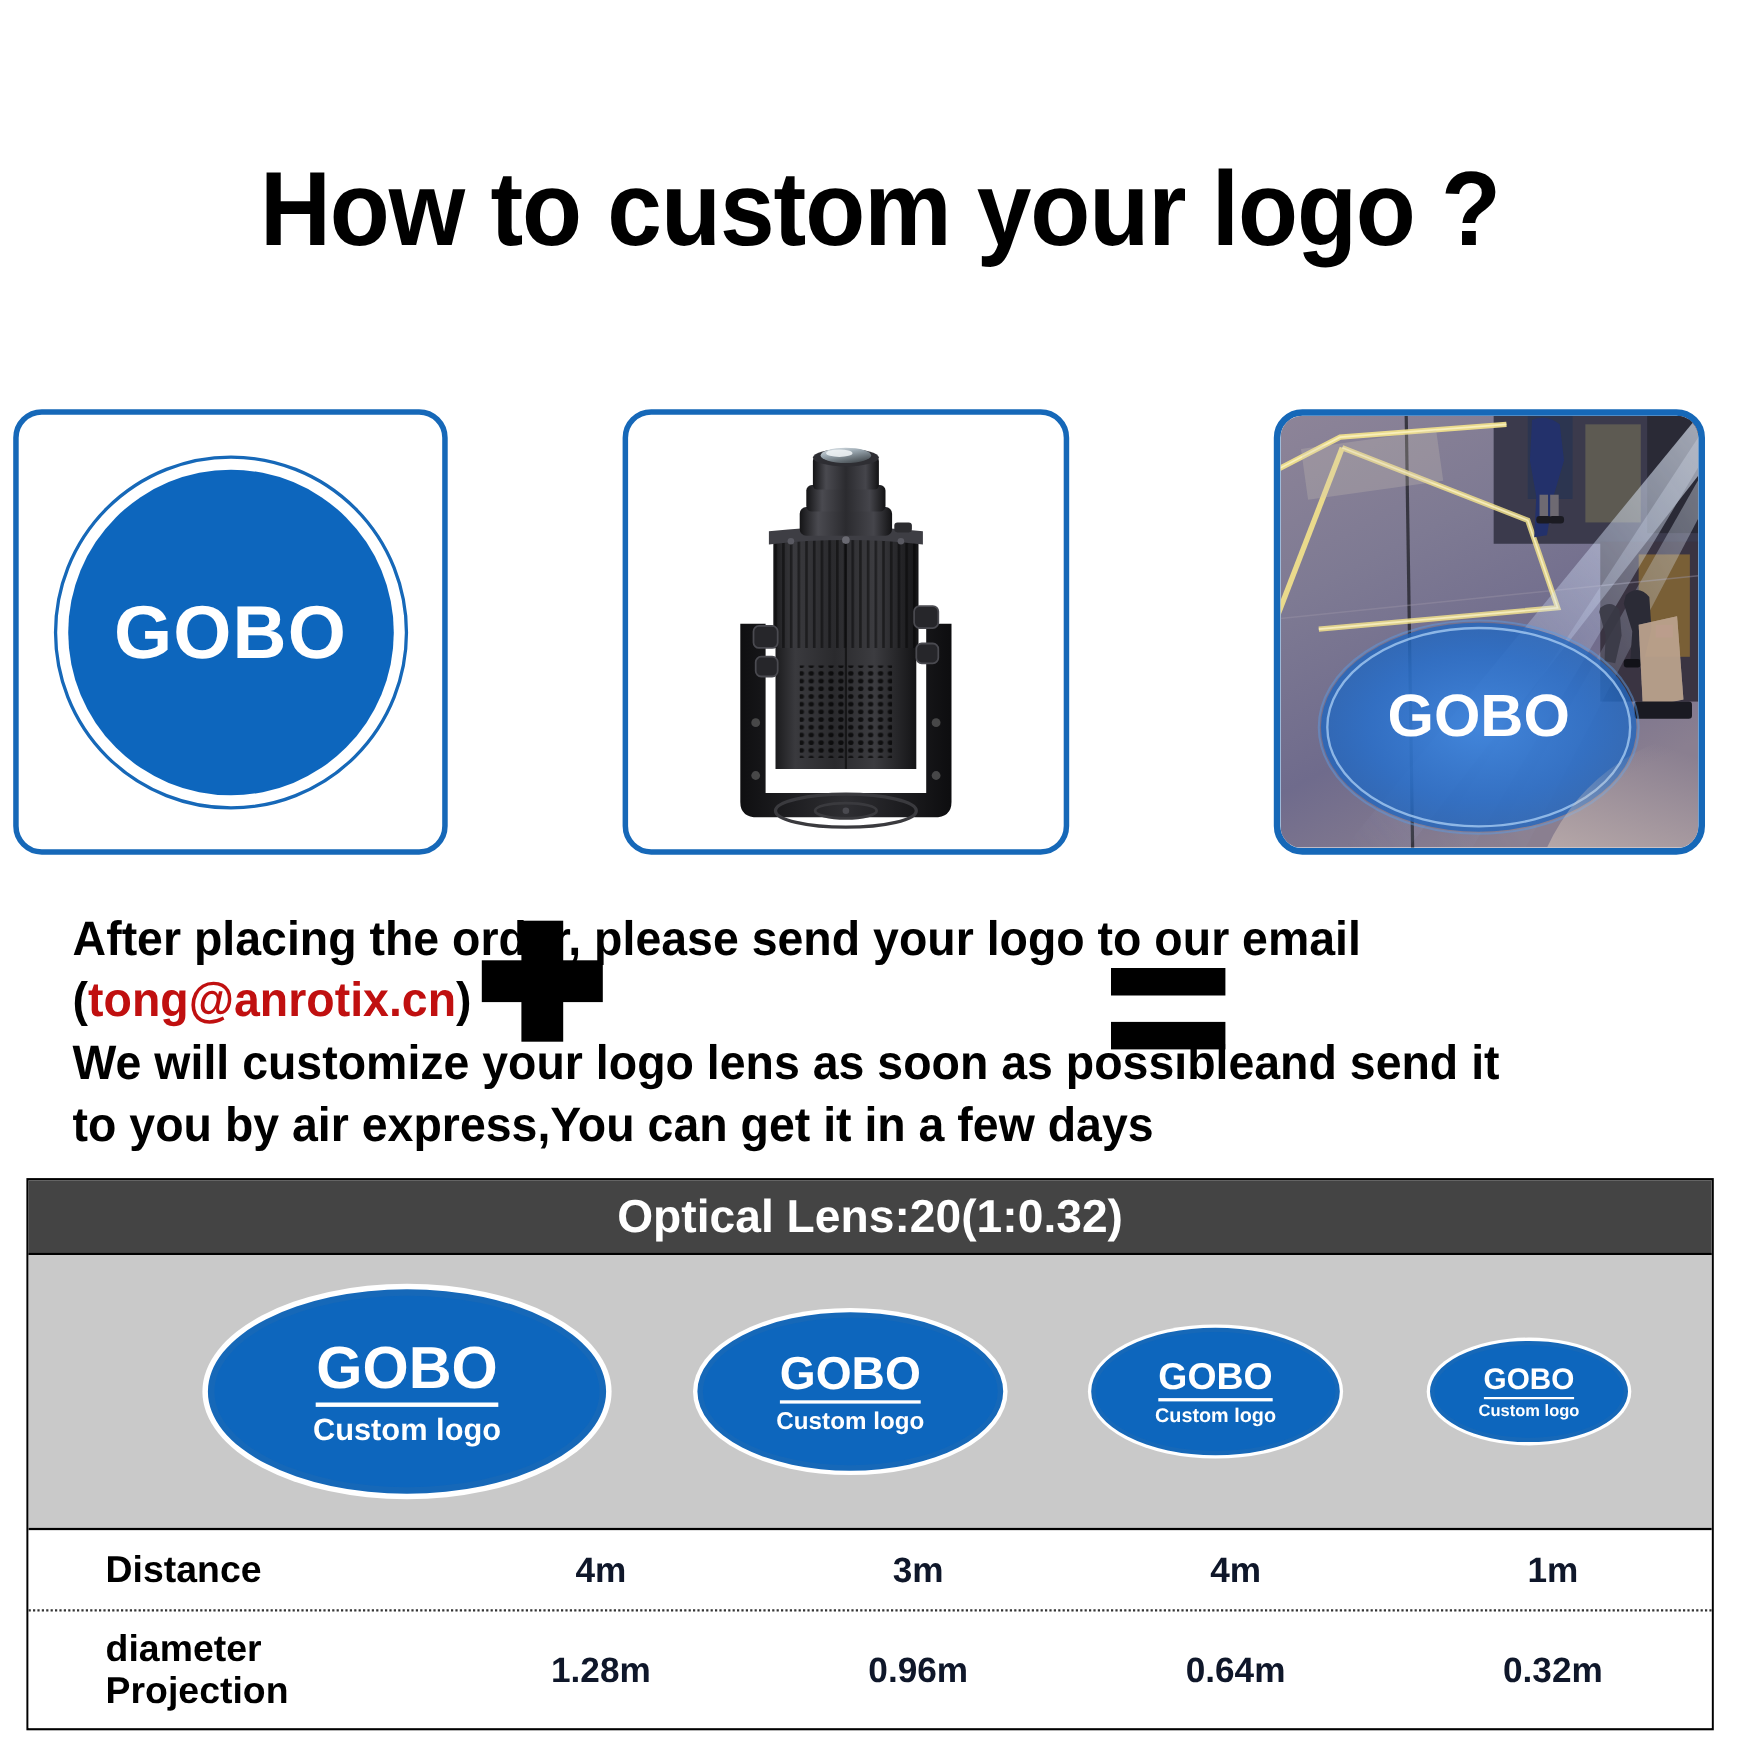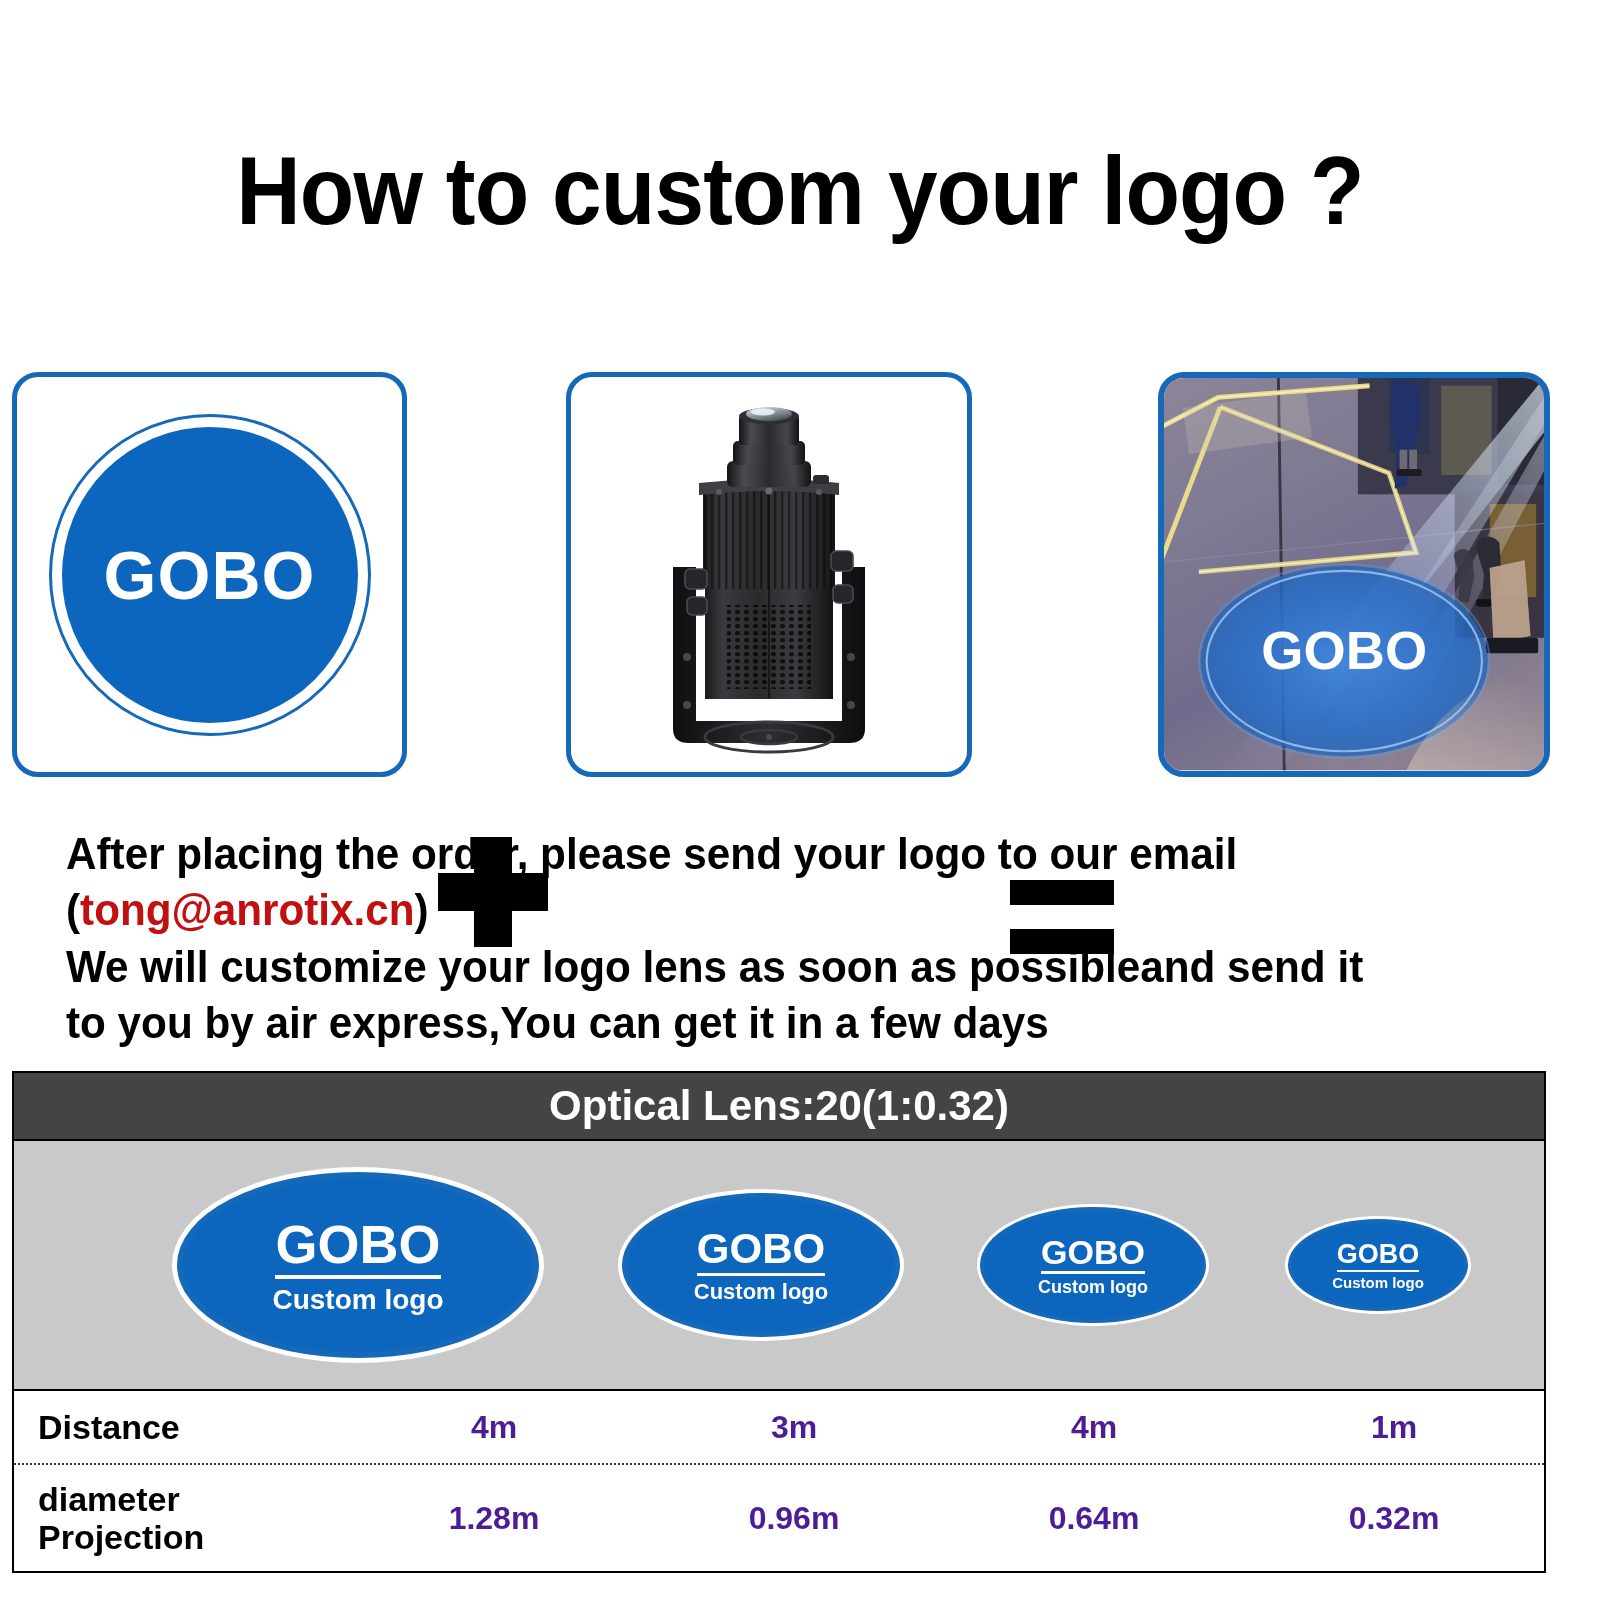--- a/index.html
+++ b/index.html
@@ -87,21 +87,21 @@
     color: #000;
     line-height: 1.28;
     transform: scaleX(0.96);
     transform-origin: left top;
   }
   .para .email { color: #c01010; }
 
   
   .table {
     position: absolute;
-    left: 12px; top: 1031px; width: 1534px;
+    left: 24px; top: 1031px; width: 1534px;
     border: 2px solid #000;
     border-collapse: collapse;
   }
   .thead {
     background: #444444;
     height: 68px;
     display: flex; align-items: center; justify-content: center;
     border-bottom: 2px solid #000;
   }
   .thead-text {
@@ -134,37 +134,38 @@
     color: #fff; font-weight: bold; line-height: 1;
     border-bottom: solid #fff;
   }
   .ell-sub { color: #fff; font-weight: bold; line-height: 1; }
 
   .drow {
     display: flex;
     align-items: center;
     background: #ffffff;
     height: 72px;
+    padding-left: 46px;
   }
   .drow.dashed-top { border-top: 2px dotted #333; }
   .dcell-label {
     width: 330px;
     padding-left: 24px;
     font-size: 34px;
     font-weight: bold;
     color: #000;
     line-height: 1.12;
   }
   .drow-tall { height: 108px; }
   .dcell {
     flex: 1;
     text-align: center;
     font-size: 32px;
     font-weight: bold;
-    color: #4c1d95;
+    color: #0f172a;
   }
 </style>
 </head>
 <body>
 
 <div class="page">
 
   <div class="title">How to custom your logo ?</div>
 
   <div class="hero">

